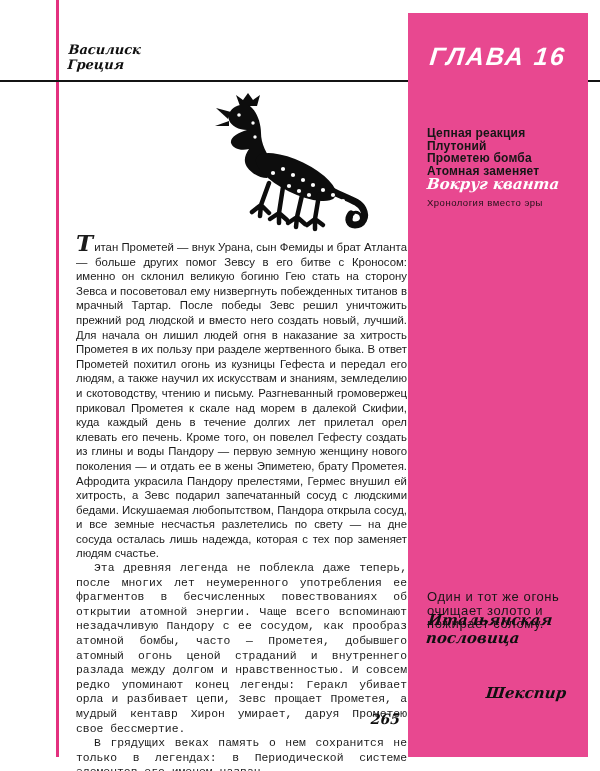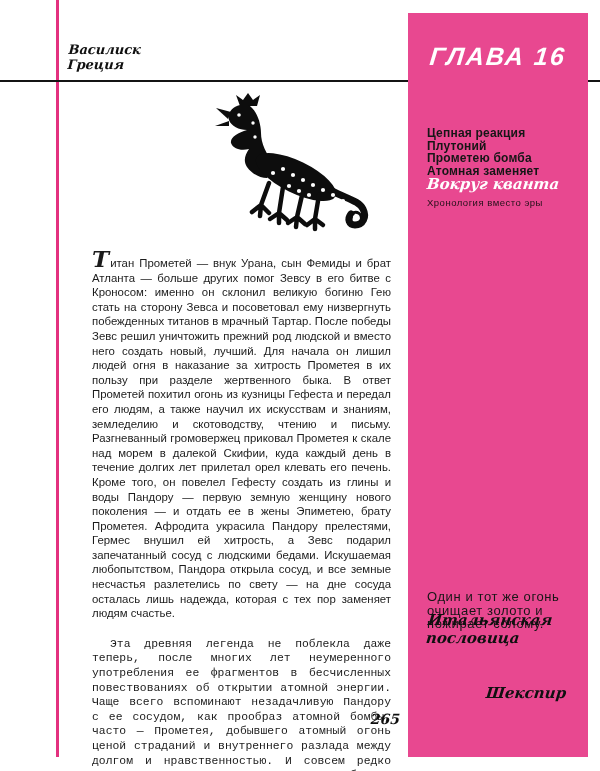--- a/index.html
+++ b/index.html
@@ -41,21 +41,21 @@
   }
   .attr-1{left:19px;top:598px;}
   .attr-2{right:22px;top:671px;text-align:right;}
   
   .figure{position:absolute;left:203px;top:93px;width:172px;height:140px;z-index:2;}
   
   .article{
     position:absolute;left:76px;top:236px;width:331px;z-index:4;
     font-size:11.4px;line-height:14.6px;text-align:justify;color:#1b1b1b;
   }
-  .article p{margin:16px;}
+  .article p{margin:0;}
   .article p.indent{text-indent:18px;font-family:Liberation Mono, monospace;}
   .dropcap{
     font-family:"DejaVu Serif",serif;font-style:italic;font-weight:bold;
     font-size:23px;line-height:14.6px;letter-spacing:1px;
   }
   .pagenum{
     position:absolute;left:358px;top:711px;width:42px;text-align:right;z-index:4;
     font-family:"DejaVu Serif",serif;font-style:italic;font-weight:bold;font-size:14px;color:#0e0e0e;
     transform:skewX(-4deg);
   }

